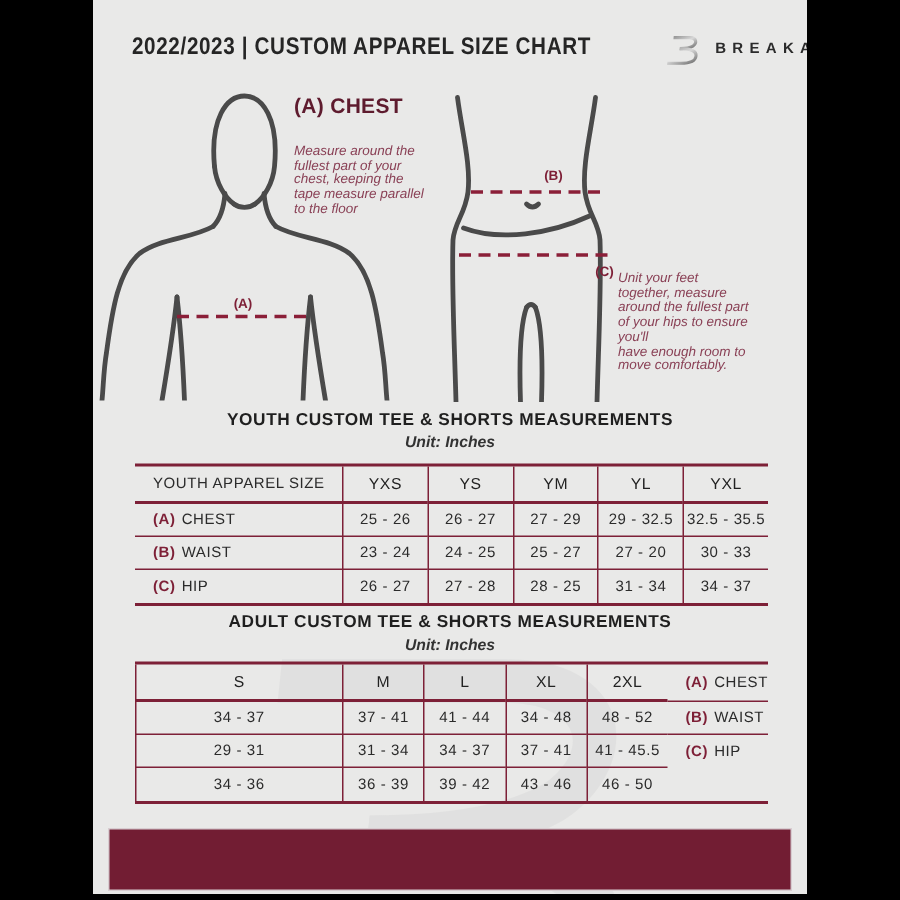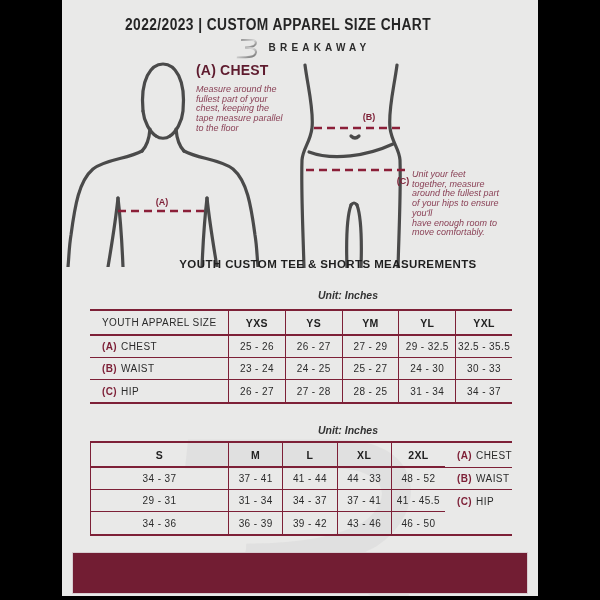--- a/index.html
+++ b/index.html
@@ -4,64 +4,64 @@
 <style>
   html,body{margin:0;padding:0;}
   body{width:600px;height:600px;background:#000;overflow:hidden;
        font-family:"Liberation Sans","DejaVu Sans",sans-serif;}
   .stage{position:relative;width:600px;height:600px;background:#000;}
   .page{position:absolute;left:62px;top:0;width:476px;height:596px;
         background:#e9e9e8;overflow:hidden;}
 
   
   .header{position:absolute;left:26px;top:16px;right:20px;height:32px;
-          display:flex;justify-content:space-between;align-items:center;flex-direction:column;}
+          display:flex;justify-content:space-between;align-items:center;}
   .hdr-title{font-size:16px;font-weight:700;color:#252525;letter-spacing:.5px;
              transform:scaleX(.86);transform-origin:left center;white-space:nowrap;}
   .brand{display:flex;align-items:center;gap:7px;}
   .brand-name{font-size:10px;font-weight:700;letter-spacing:4.2px;color:#2b2b2b;}
 
   
   .meas{position:absolute;width:116px;}
   .meas h3{margin:0;font-size:14px;font-weight:700;color:#5e1b2e;letter-spacing:.2px;}
-  .meas p{margin:7px 0 0 0;font-size:9px;line-height:1.08;font-style:italic;
+  .meas p{margin:18px 0 0 0;font-size:9px;line-height:1.08;font-style:italic;
           color:#8a4156;white-space:pre-line;}
   .chest-text{left:134px;top:62px;}
   .waist-text{left:350px;top:62px;}
   .hips-text{left:350px;top:163px;}
 
   svg{display:block;}
   .fig{position:absolute;}
   #torso-fig{left:0;top:55px;}
   #lower-fig{left:219px;top:58px;}
   .fig-stroke{fill:none;stroke:#4a4a4a;stroke-width:3.2;stroke-linecap:round;}
   .dash-line{fill:none;stroke:#8b1f38;stroke-width:2.4;stroke-dasharray:8 5;}
   .marker{font-size:9px;font-weight:700;fill:#7d1f36;
           font-family:"Liberation Sans",sans-serif;}
 
   
   .sec-title{position:absolute;left:0;width:100%;text-align:center;
              font-size:11.5px;font-weight:700;color:#1f1f1f;letter-spacing:.4px;}
   .sec-unit{position:absolute;left:0;width:100%;text-align:center;
-            font-size:10.5px;font-style:italic;font-weight:600;color:#333;padding-left:48px;}
-  #youth-title{top:258px;margin-left:28px;} #youth-unit{top:289px;}
+            font-size:10.5px;font-style:italic;font-weight:600;color:#333;}
+  #youth-title{top:274px;} #youth-unit{top:289px;}
   #adult-title{top:409px;} #adult-unit{top:424px;}
 
   
   .size-table{position:absolute;left:28px;width:422px;display:grid;
               grid-template-columns:138px repeat(5,1fr);
               grid-template-rows:25px 22px 22px 22px;
               border-top:2px solid #7d2037;border-bottom:2px solid #7d2037;}
   #youth-table{top:309px;text-align:center;} #adult-table{top:441px;}
   .cell{display:flex;align-items:center;justify-content:center;
         font-size:10px;color:#2b2b2b;letter-spacing:.4px;
         border-bottom:1.5px solid #7d2037;}
   .cell.lastrow{border-bottom:none;}
   .cell.vline{border-left:1.5px solid #7d2037;}
-  .cell.sizehead{font-weight:700;font-size:10.5px;color:#222;}
+  .cell.sizehead{font-weight:400;font-size:10.5px;color:#222;}
   .cell.labelcol{justify-content:flex-start;padding-left:12px;}
   .cell .pfx{font-weight:700;color:#7d1f36;margin-right:4px;}
   .cell.hdrow{border-bottom-width:2px;}
 
   
   .watermark{position:absolute;left:18px;top:402px;opacity:.5;}
   .footer-bar{position:absolute;left:10px;top:552px;width:454px;height:40px;
               background:#721d33;border:1px solid #d8cdd1;}
 </style>
 </head>
@@ -167,50 +167,51 @@
     <div class="cell vline">29 - 32.5</div>
     <div class="cell vline">32.5 - 35.5</div>
 
     <div class="cell labelcol">
       <span class="pfx">(B)</span>
           <span>WAIST</span>
         </div>
     <div class="cell vline">23 - 24</div>
     <div class="cell vline">24 - 25</div>
     <div class="cell vline">25 - 27</div>
-    <div class="cell vline">24 - 30</div>
+    <div class="cell vline">27 - 20</div>
     <div class="cell vline">30 - 33</div>
 
     <div class="cell labelcol lastrow">
       <span class="pfx">(C)</span>
           <span>HIP</span>
         </div>
     <div class="cell vline lastrow">26 - 27</div>
     <div class="cell vline lastrow">27 - 28</div>
     <div class="cell vline lastrow">28 - 25</div>
     <div class="cell vline lastrow">31 - 34</div>
     <div class="cell vline lastrow">34 - 37</div>
   </div>
 
+  <div id="adult-title" class="sec-title">ADULT CUSTOM TEE &amp; SHORTS MEASUREMENTS</div>
   <div id="adult-unit" class="sec-unit">Unit: Inches</div>
   <div id="adult-table" class="size-table">
     <div class="cell sizehead vline hdrow">S</div>
     <div class="cell sizehead vline hdrow">M</div>
     <div class="cell sizehead vline hdrow">L</div>
     <div class="cell sizehead vline hdrow">XL</div>
     <div class="cell sizehead vline hdrow">2XL</div>
 
     <div class="cell labelcol">
       <span class="pfx">(A)</span>
           <span>CHEST</span>
         </div>
     <div class="cell vline">34 - 37</div>
     <div class="cell vline">37 - 41</div>
     <div class="cell vline">41 - 44</div>
-    <div class="cell vline">44 - 33</div>
+    <div class="cell vline">34 - 48</div>
     <div class="cell vline">48 - 52</div>
 
     <div class="cell labelcol">
       <span class="pfx">(B)</span>
           <span>WAIST</span>
         </div>
     <div class="cell vline">29 - 31</div>
     <div class="cell vline">31 - 34</div>
     <div class="cell vline">34 - 37</div>
     <div class="cell vline">37 - 41</div>

